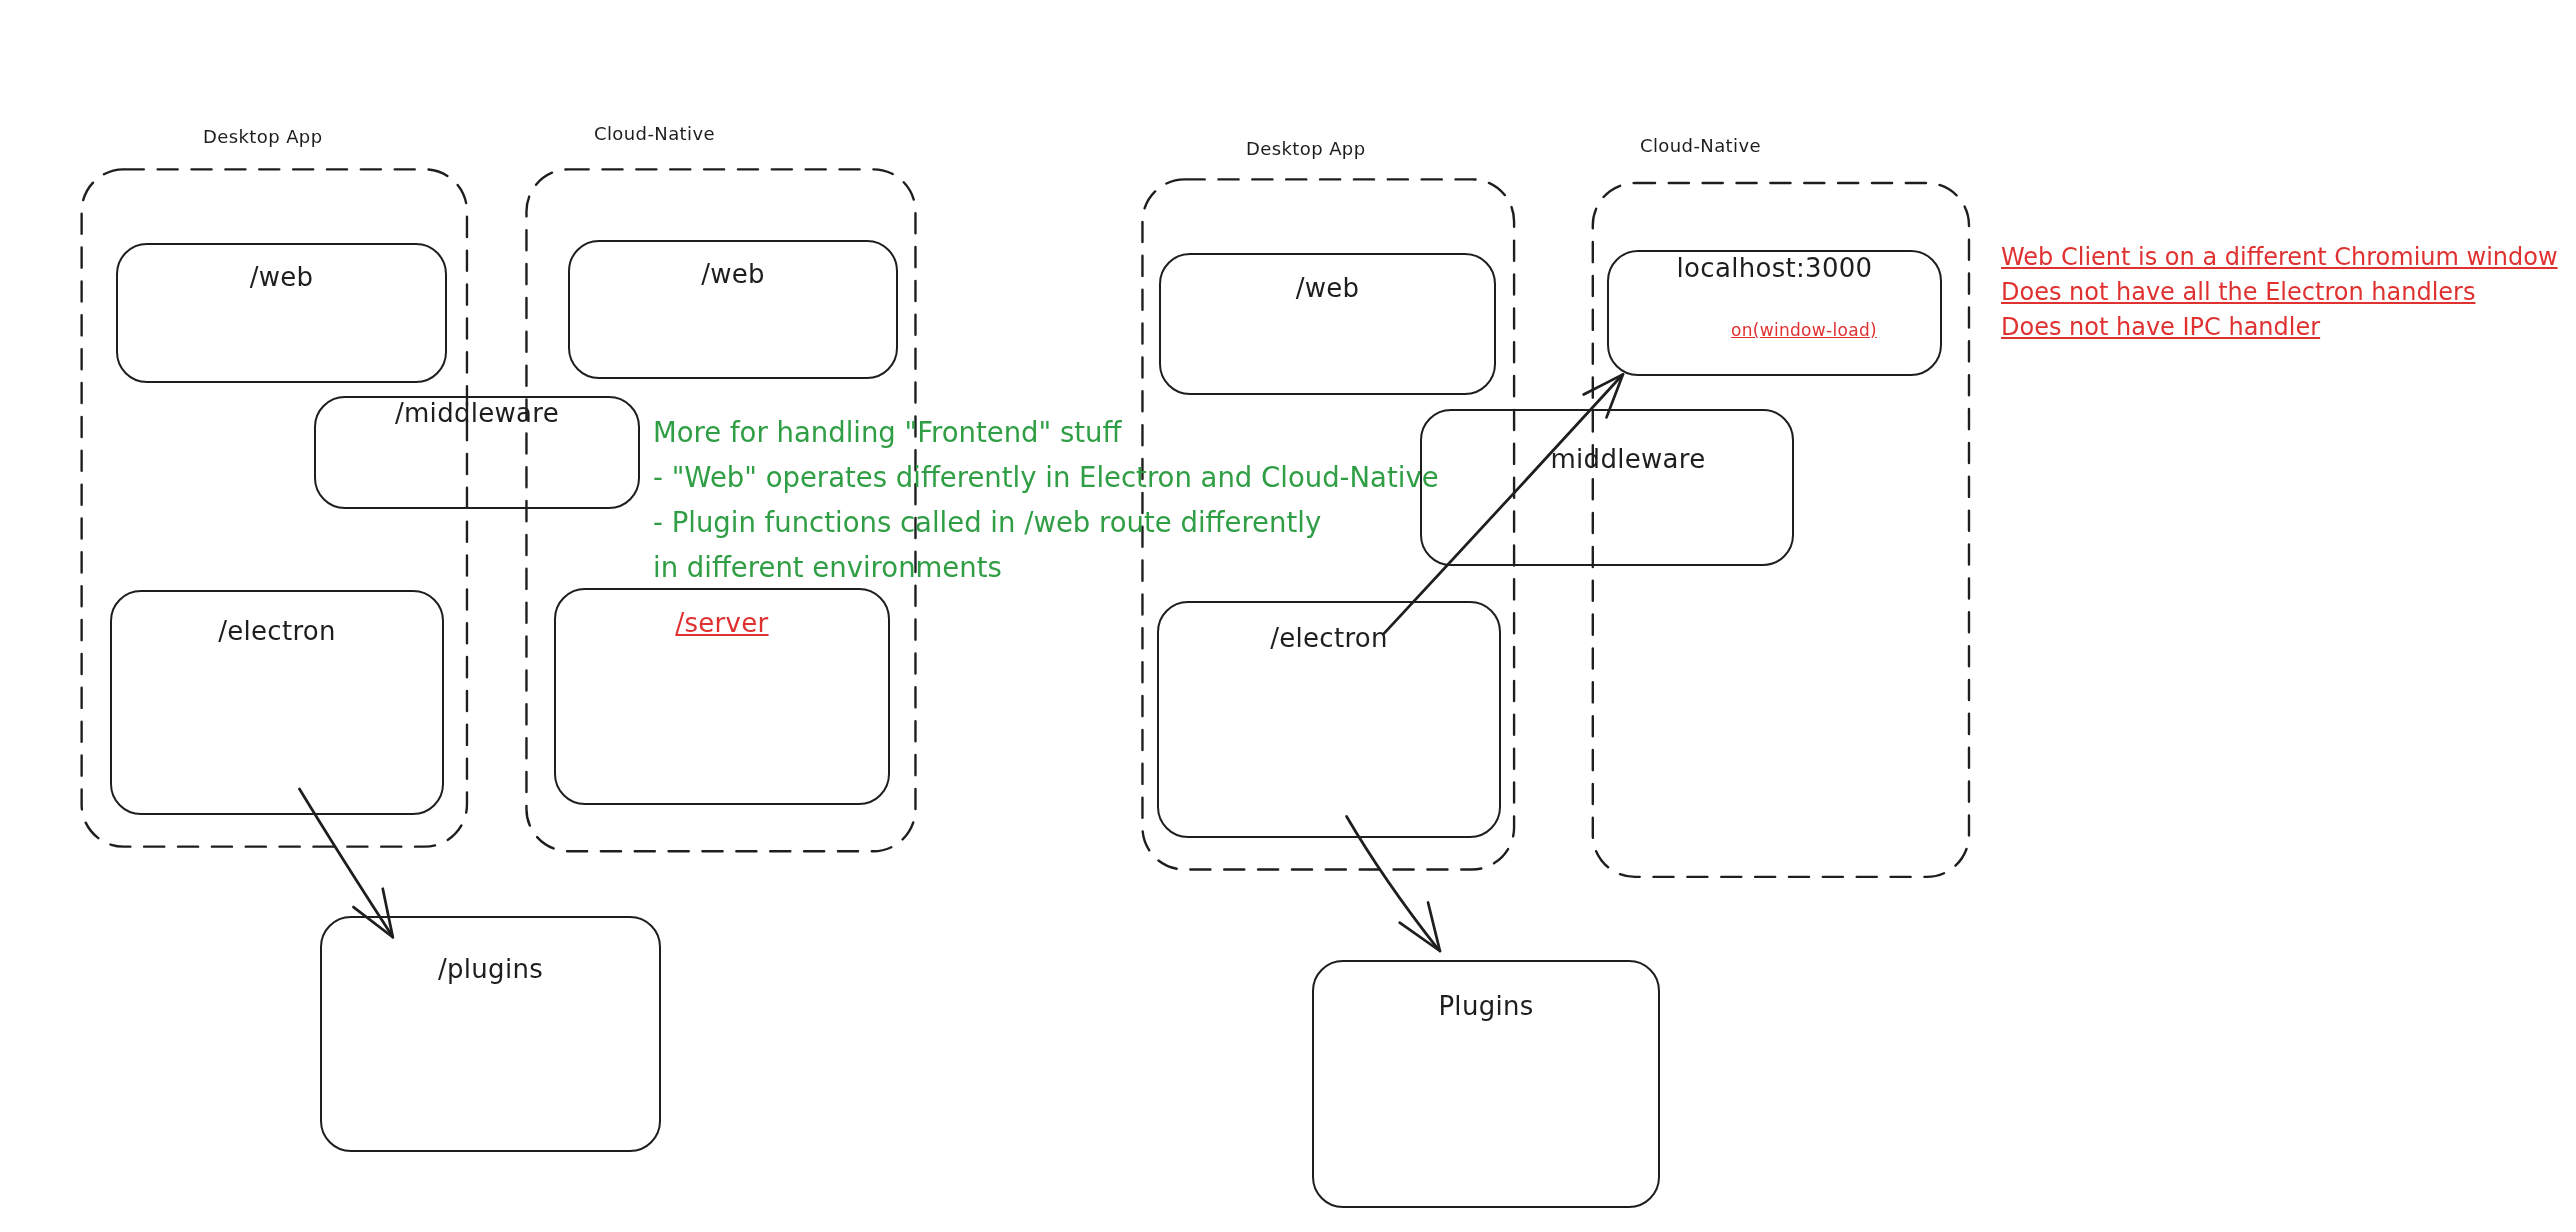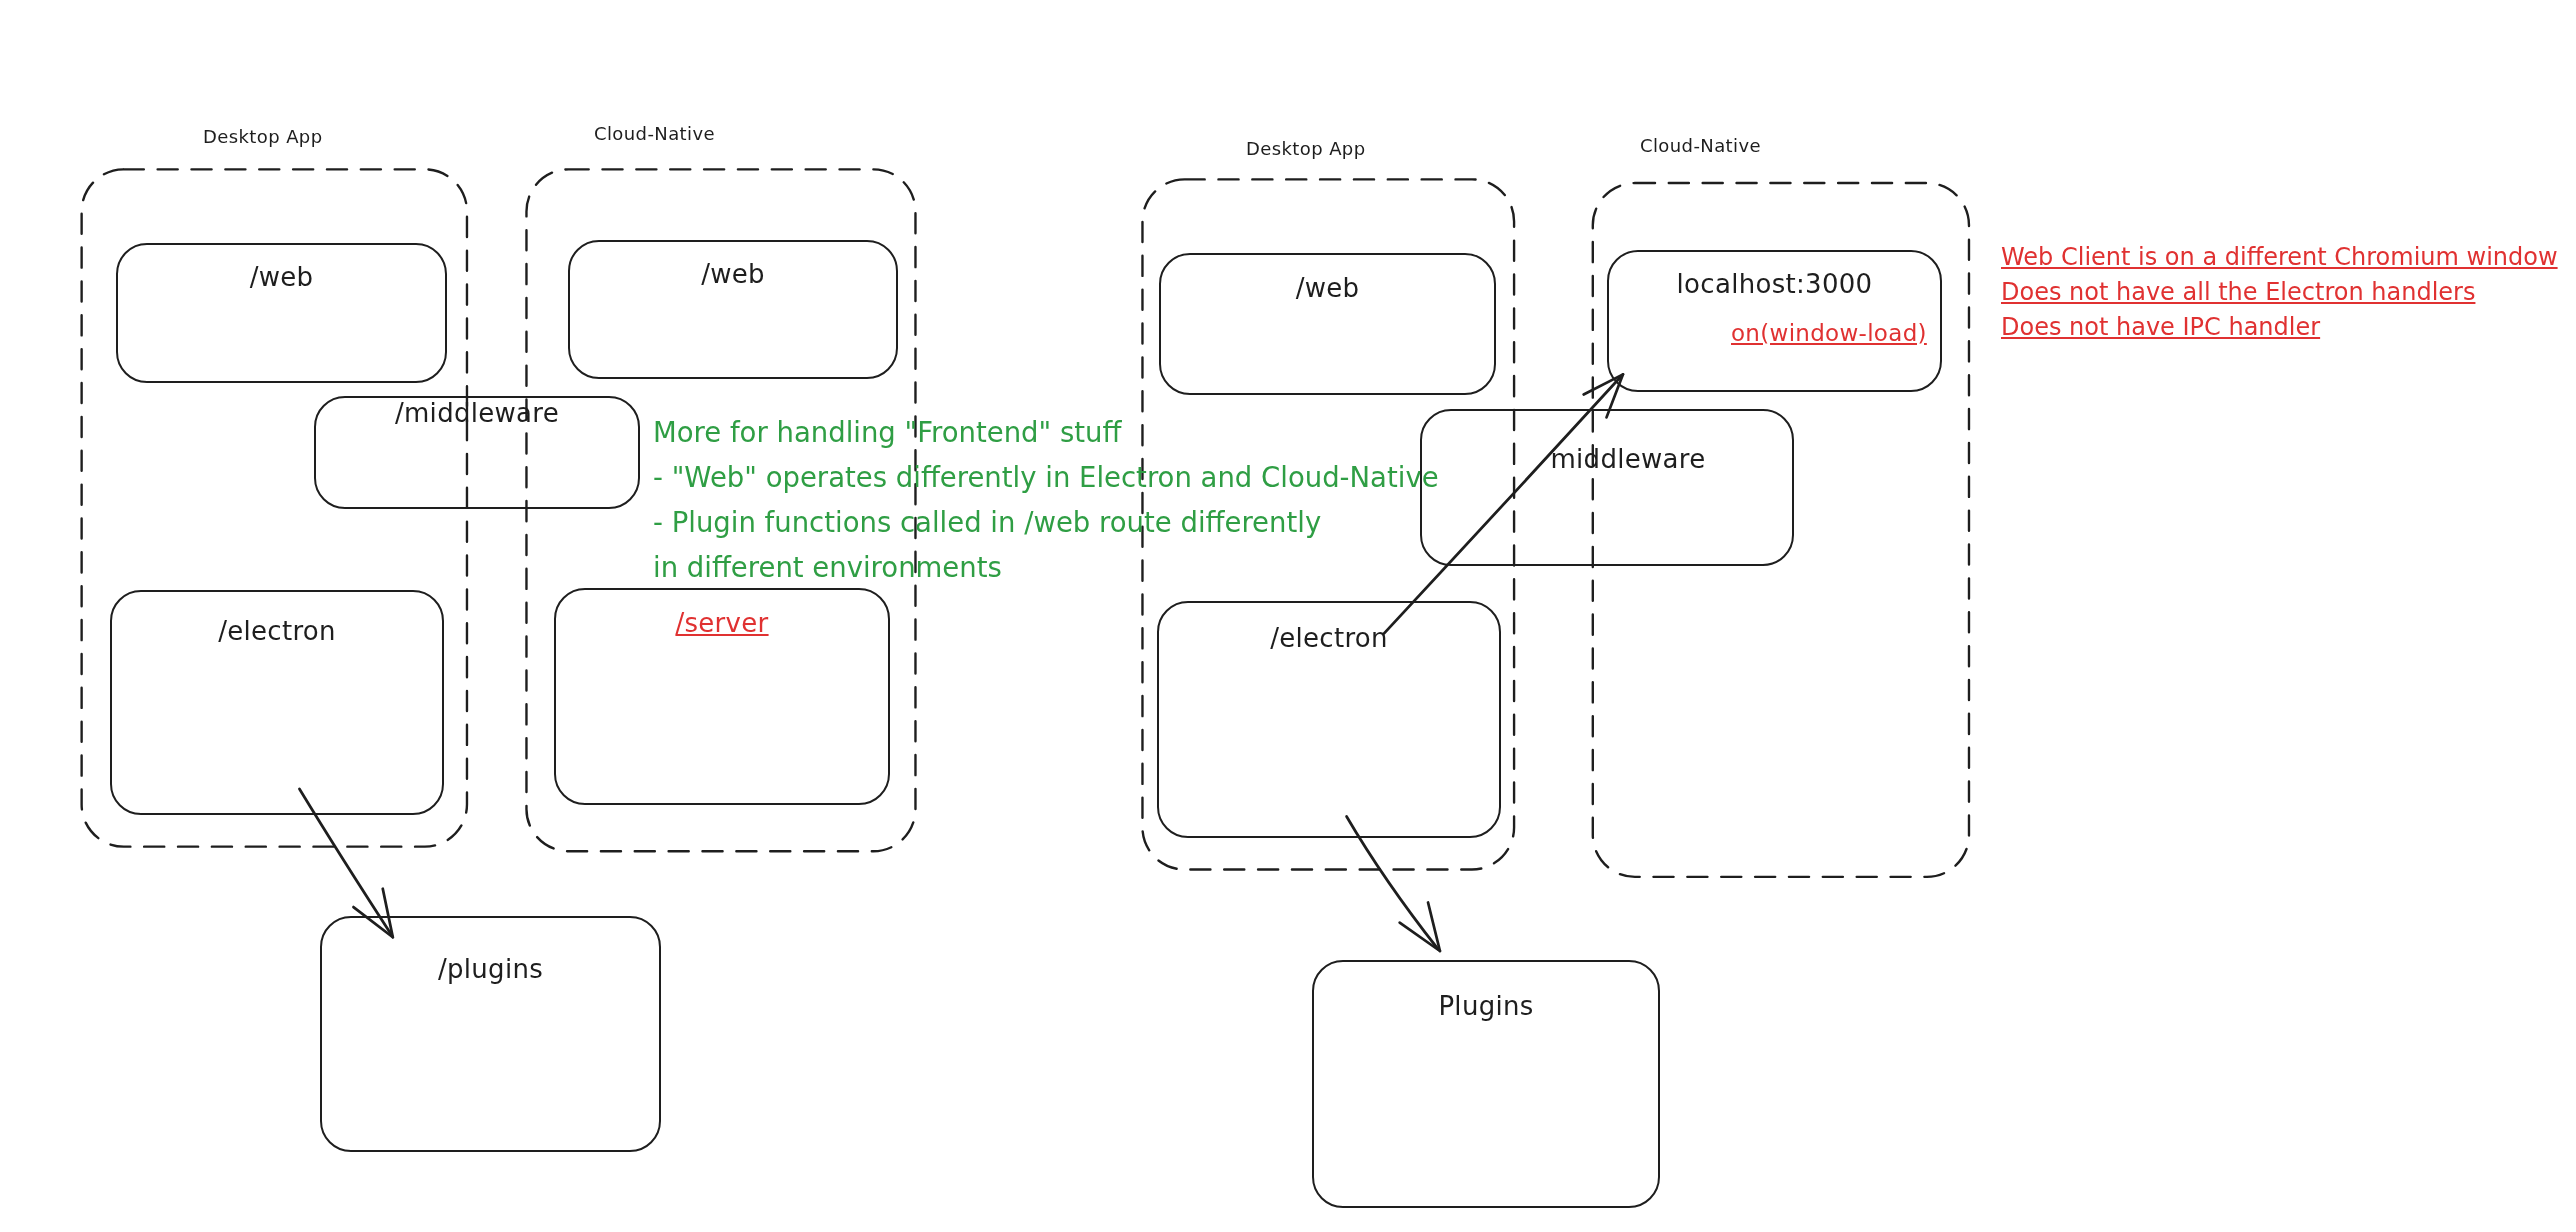--- a/index.html
+++ b/index.html
@@ -29,21 +29,21 @@
     font-size:18px;
     letter-spacing:0.4px;
     white-space:nowrap;
   }
   .note{position:absolute;white-space:nowrap;}
   .note div{white-space:nowrap;}
   .green{color:#2f9e44;}
   .red{color:#e03131;text-decoration:underline;}
   .note-green{font-size:27.5px;line-height:45px;}
   .note-red{font-size:24px;line-height:35px;}
-  .sub-label{position:absolute;font-size:23px;}
+  .sub-label{position:absolute;font-size:17px;}
 </style>
 </head>
 <body>
 
 <div id="canvas">
 
   <svg id="overlay" viewBox="0 0 2814 1346">
     <g fill="none" stroke="#1e1e1e" stroke-width="2.6" stroke-linecap="round">
 
       <rect x="89" y="185" width="421" height="740" rx="46" stroke-dasharray="22 15"></rect>
@@ -112,21 +112,21 @@
   </div>
 
   <div class="shape-label" style="left:1246px;top:138px;">Desktop App</div>
 
   <div class="shape-label" style="left:1640px;top:135px;">Cloud-Native</div>
 
   <div class="box" style="left:1159px;top:253px;width:333px;height:120px;padding-top:18.3px;">
     <span>/web</span>
   </div>
 
-  <div class="box" style="left:1607px;top:250px;width:331px;height:121px;padding-top:17px;">
+  <div class="box" style="left:1607px;top:250px;width:331px;height:121px;padding-top:1px;">
     <span>localhost:3000</span>
     <span class="sub-label red" style="left:122px;top:68px;">on(window-load)</span>
   </div>
 
   <div class="box" style="left:1420px;top:409px;width:328px;height:120px;padding-top:33px;padding-left:42px;">
     <span>middleware</span>
   </div>
 
   <div class="box" style="left:1157px;top:601px;width:340px;height:213px;padding-top:20px;">
     <span>/electron</span>

